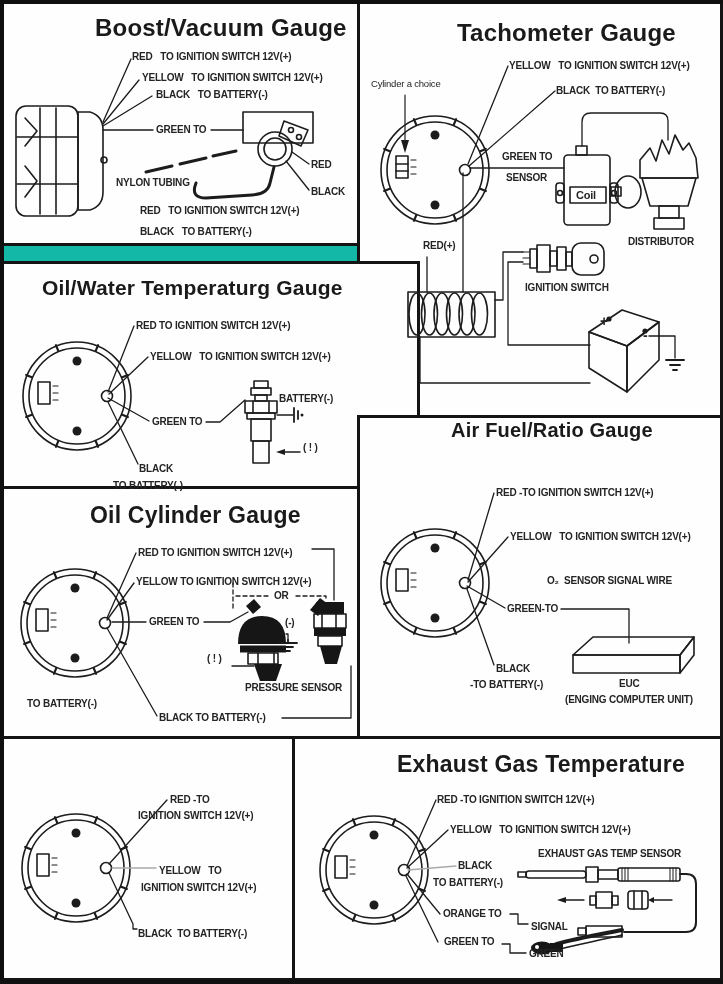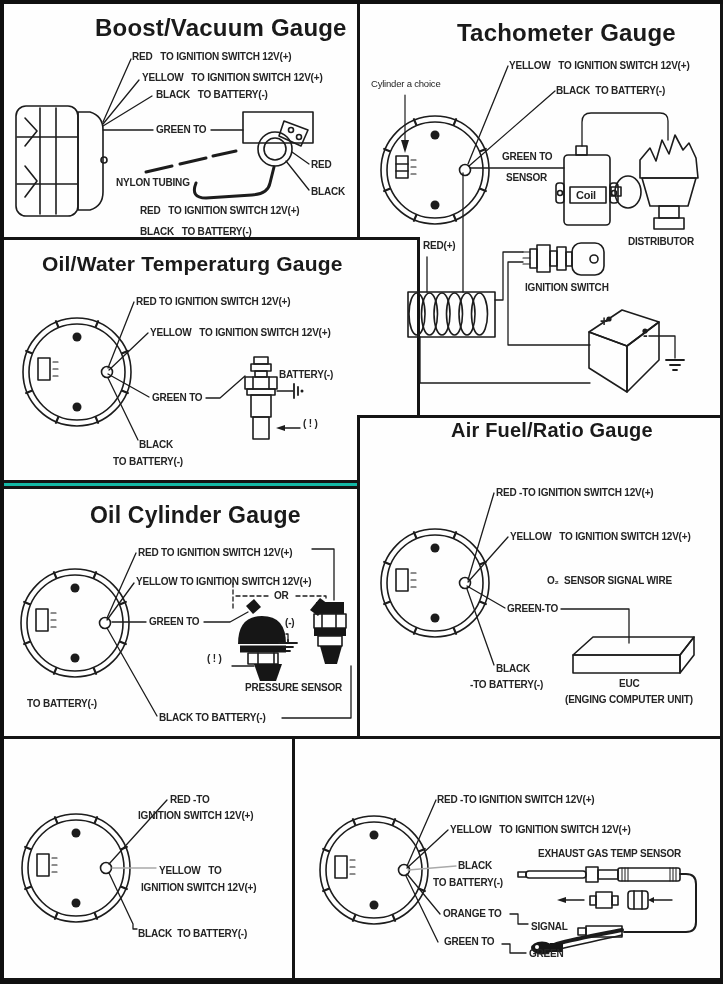--- a/index.html
+++ b/index.html
@@ -180,21 +180,21 @@
         </g>
         <g stroke-width="1.8">
           <line x1="309" y1="360" x2="327" y2="360"></line>
             <line x1="313" y1="365" x2="323" y2="365"></line>
             <line x1="316" y1="370" x2="320" y2="370"></line>
         </g>
       </g>
     </svg>
   </section>
 
-  <section class="panel" style="left:0;top:237px;width:420px;height:246px">
+  <section class="panel" style="left:0;top:261px;width:420px;height:246px">
     <h2 class="title" style="left:42px;top:15px;font-size:21px">Oil/Water Temperaturg Gauge</h2>
     <div class="lbl" style="left:136px;top:59px">RED TO IGNITION SWITCH 12V(+)</div>
     <div class="lbl" style="left:150px;top:90px">YELLOW   TO IGNITION SWITCH 12V(+)</div>
     <div class="lbl" style="left:152px;top:155px">GREEN TO</div>
     <div class="lbl" style="left:139px;top:202px">BLACK</div>
     <div class="lbl" style="left:113px;top:219px">TO BATTERY(-)</div>
     <div class="lbl" style="left:279px;top:132px">BATTERY(-)</div>
     <div class="lbl" style="left:303px;top:181px">( ! )</div>
     <svg class="art" width="360" height="246" viewBox="0 0 360 246">
       <g fill="none" stroke="#1c1c1c" stroke-width="1.6" stroke-linejoin="round" stroke-linecap="round">
@@ -331,20 +331,21 @@
         <g stroke-width="1.3">
           <path d="M109,128 L167,64"></path>
           <path d="M112,132 H156" stroke="#a9a9a9"></path>
           <path d="M109,137 L133,188 V193 H137"></path>
         </g>
       </g>
     </svg>
   </section>
 
   <section class="panel" style="left:292px;top:736px;width:431px;height:245px">
+    <h2 class="title" style="left:105px;top:15px;font-size:23px">Exhaust Gas Temperature</h2>
     <div class="lbl" style="left:145px;top:58px">RED -TO IGNITION SWITCH 12V(+)</div>
     <div class="lbl" style="left:158px;top:88px">YELLOW   TO IGNITION SWITCH 12V(+)</div>
     <div class="lbl" style="left:166px;top:124px">BLACK</div>
     <div class="lbl" style="left:141px;top:141px">TO BATTERY(-)</div>
     <div class="lbl" style="left:246px;top:112px">EXHAUST GAS TEMP SENSOR</div>
     <div class="lbl" style="left:151px;top:172px">ORANGE TO</div>
     <div class="lbl" style="left:239px;top:185px">SIGNAL</div>
     <div class="lbl" style="left:152px;top:200px">GREEN TO</div>
     <div class="lbl" style="left:237px;top:212px">GREEN</div>
     <svg class="art" width="431" height="245" viewBox="0 0 431 245">

